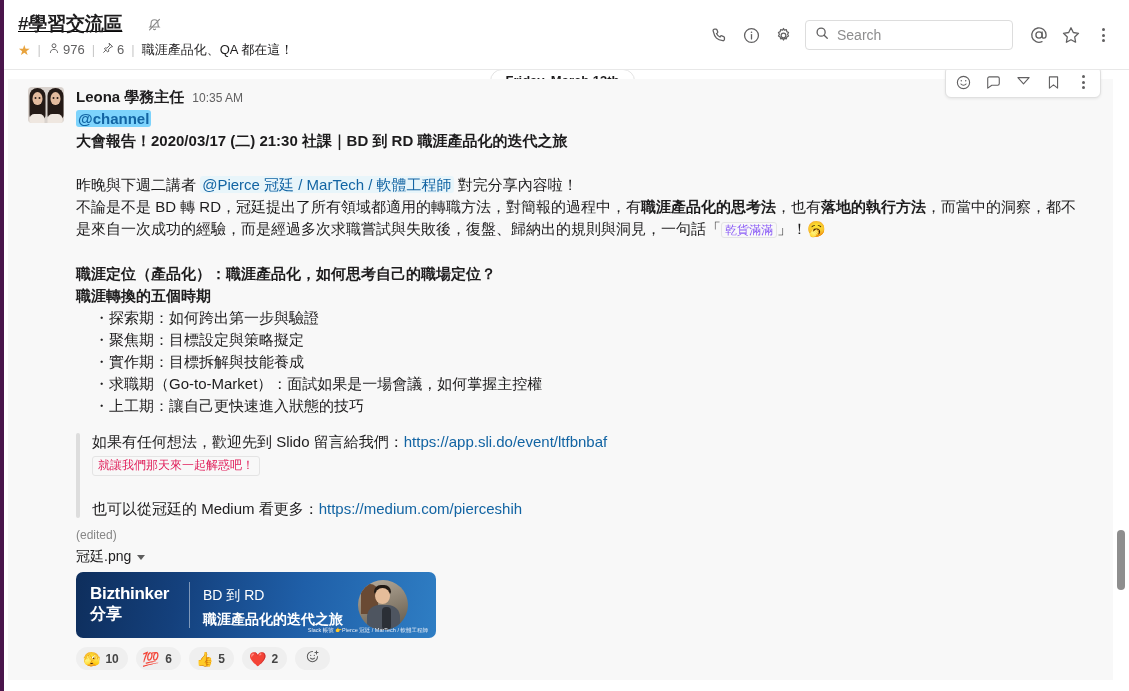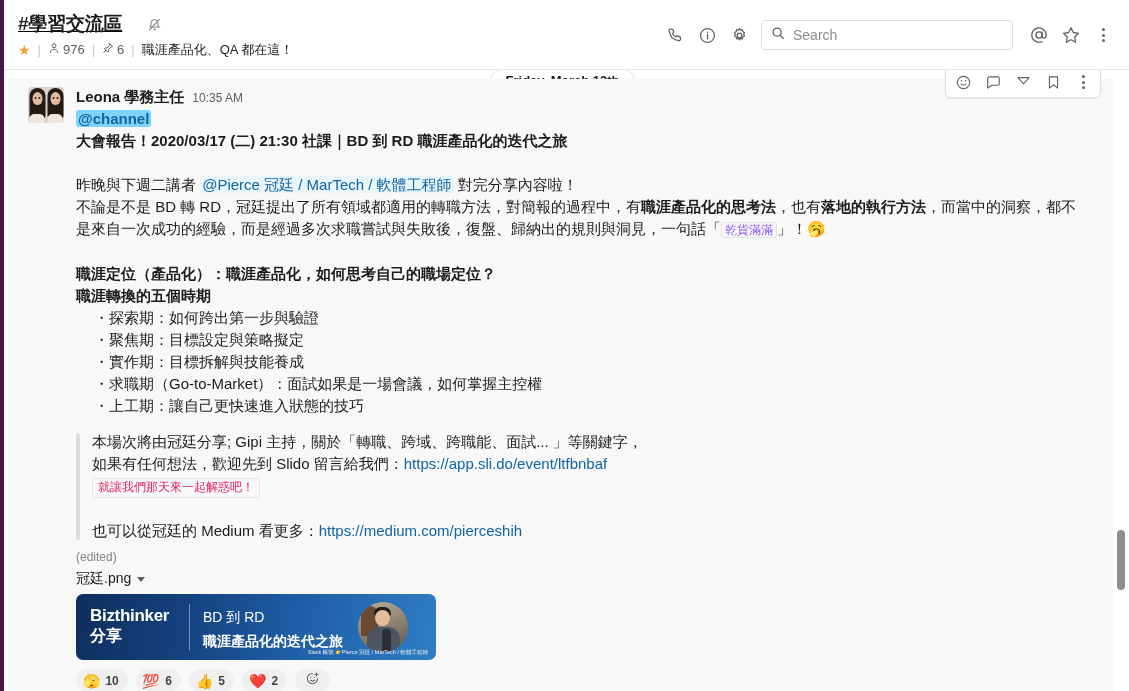--- a/index.html
+++ b/index.html
@@ -60,21 +60,21 @@
     position: absolute; right: 10px; top: 0;
     height: 70px; display: flex; align-items: center; gap: 0;
   }
   .hdr-icon-btn {
     width: 32px; height: 32px;
     display: flex; align-items: center; justify-content: center;
     border-radius: 4px; cursor: pointer; color: #616061;
   }
 
   .search-box {
-    width: 252px; height: 30px;
+    width: 208px; height: 30px;
     border: 1px solid #ddd; border-radius: 4px;
     background: #fff;
     display: flex; align-items: center; gap: 8px;
     padding: 0 9px; margin: 0 10px 0 6px;
     cursor: text;
   }
   .search-ph { font-size: 14px; color: #8d8d8e; }
 
   
   .msg-pane {
@@ -510,21 +510,20 @@
 
           <div class="bullets">
             <p class="bullet">・探索期：如何跨出第一步與驗證</p>
             <p class="bullet">・聚焦期：目標設定與策略擬定</p>
             <p class="bullet">・實作期：目標拆解與技能養成</p>
             <p class="bullet">・求職期（Go-to-Market）：面試如果是一場會議，如何掌握主控權</p>
             <p class="bullet">・上工期：讓自己更快速進入狀態的技巧</p>
           </div>
 
           <div class="blockquote">
-            <p>本場次將由冠廷分享; Gipi 主持，關於「轉職、跨域、跨職能、面試... 」等關鍵字，</p>
             <p>
               <span>如果有任何想法，歡迎先到 Slido 留言給我們：</span><span class="slack-link">https://app.sli.do/event/ltfbnbaf</span>
             </p>
             <p>
               <span class="code-pill">就讓我們那天來一起解惑吧！</span>
             </p>
             <div class="spacer-line"></div>
             <p>
               <span>也可以從冠廷的 Medium 看更多：</span><span class="slack-link">https://medium.com/pierceshih</span>
             </p>

